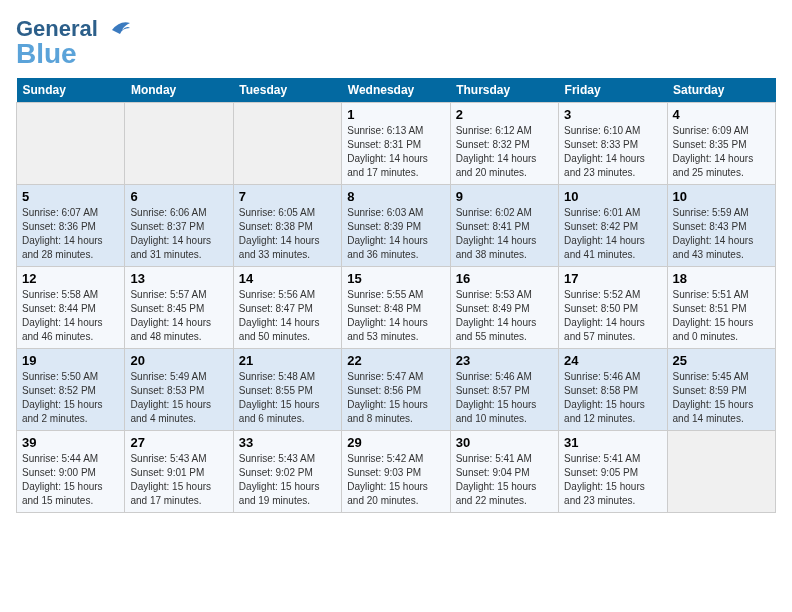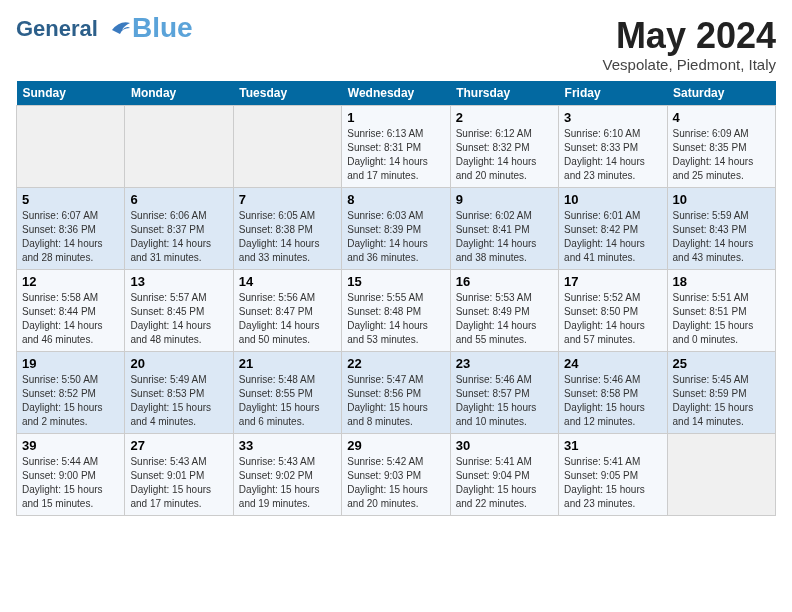--- a/index.html
+++ b/index.html
@@ -11,21 +11,21 @@
       padding: 16px;
     }
     .header {
       display: flex;
       justify-content: space-between;
       align-items: flex-start;
       margin-bottom: 8px;
     }
     .logo {
       display: flex;
-      flex-direction: row;
+      flex-direction: column;
       align-items: flex-start;
     }
     .logo-line {
       display: flex;
       align-items: center;
       gap: 2px;
     }
     .title-block {
       text-align: right;
     }
@@ -89,24 +89,20 @@
 <div class="header">
   <div class="logo">
     <div class="logo-line">
       <span style="font-size:22px;font-weight:bold;color:#2c5f8a;">General</span>
       <svg width="30" height="22" viewBox="0 0 30 22" style="margin-left:2px;">
         <path d="M10 12 Q18 2 28 5 Q22 8 20 12 Q25 7 28 10 Q20 10 18 16 Z" fill="#3a7abf"></path>
       </svg>
     </div>
     <span style="font-size:28px;font-weight:bold;color:#5ba3d9;margin-top:-4px;">Blue</span>
   </div>
-  <div class="title-block">
-    <div class="month-title">May 2024</div>
-    <div class="subtitle">Vespolate, Piedmont, Italy</div>
-  </div>
 </div>
 
 <table>
   <thead>
     <tr>
     <th>Sunday</th>
         <th>Monday</th>
         <th>Tuesday</th>
         <th>Wednesday</th>
         <th>Thursday</th>

